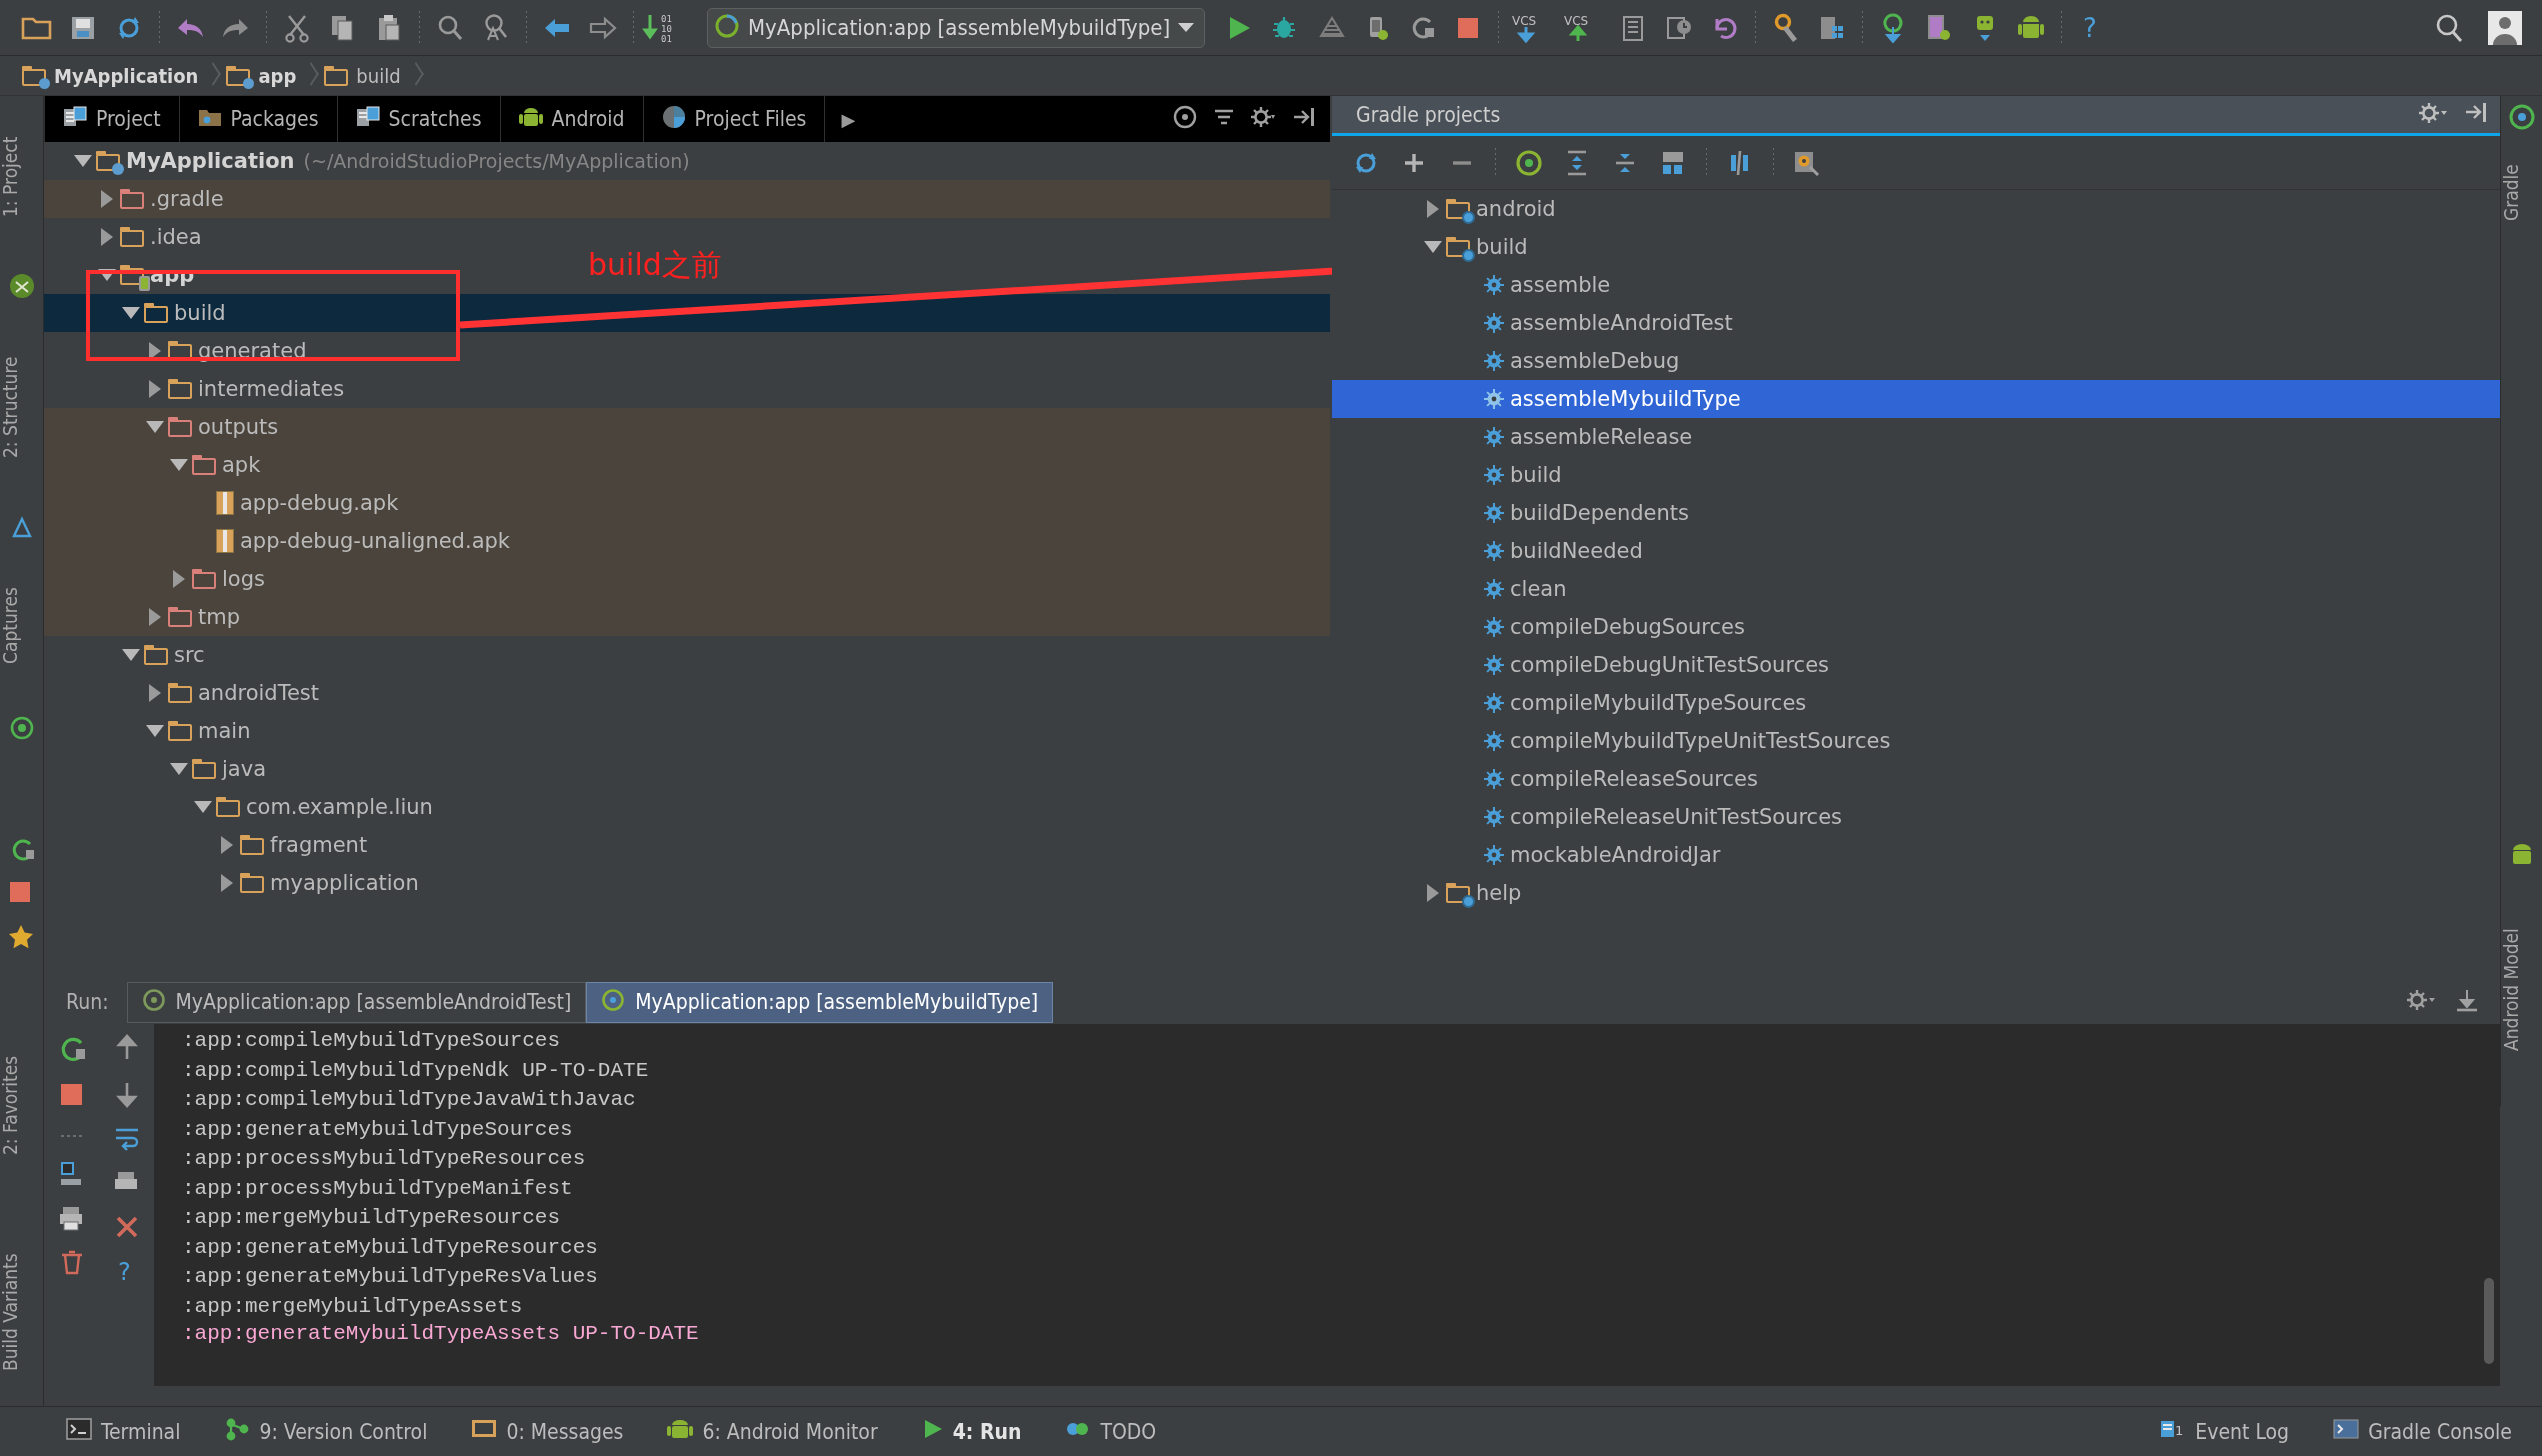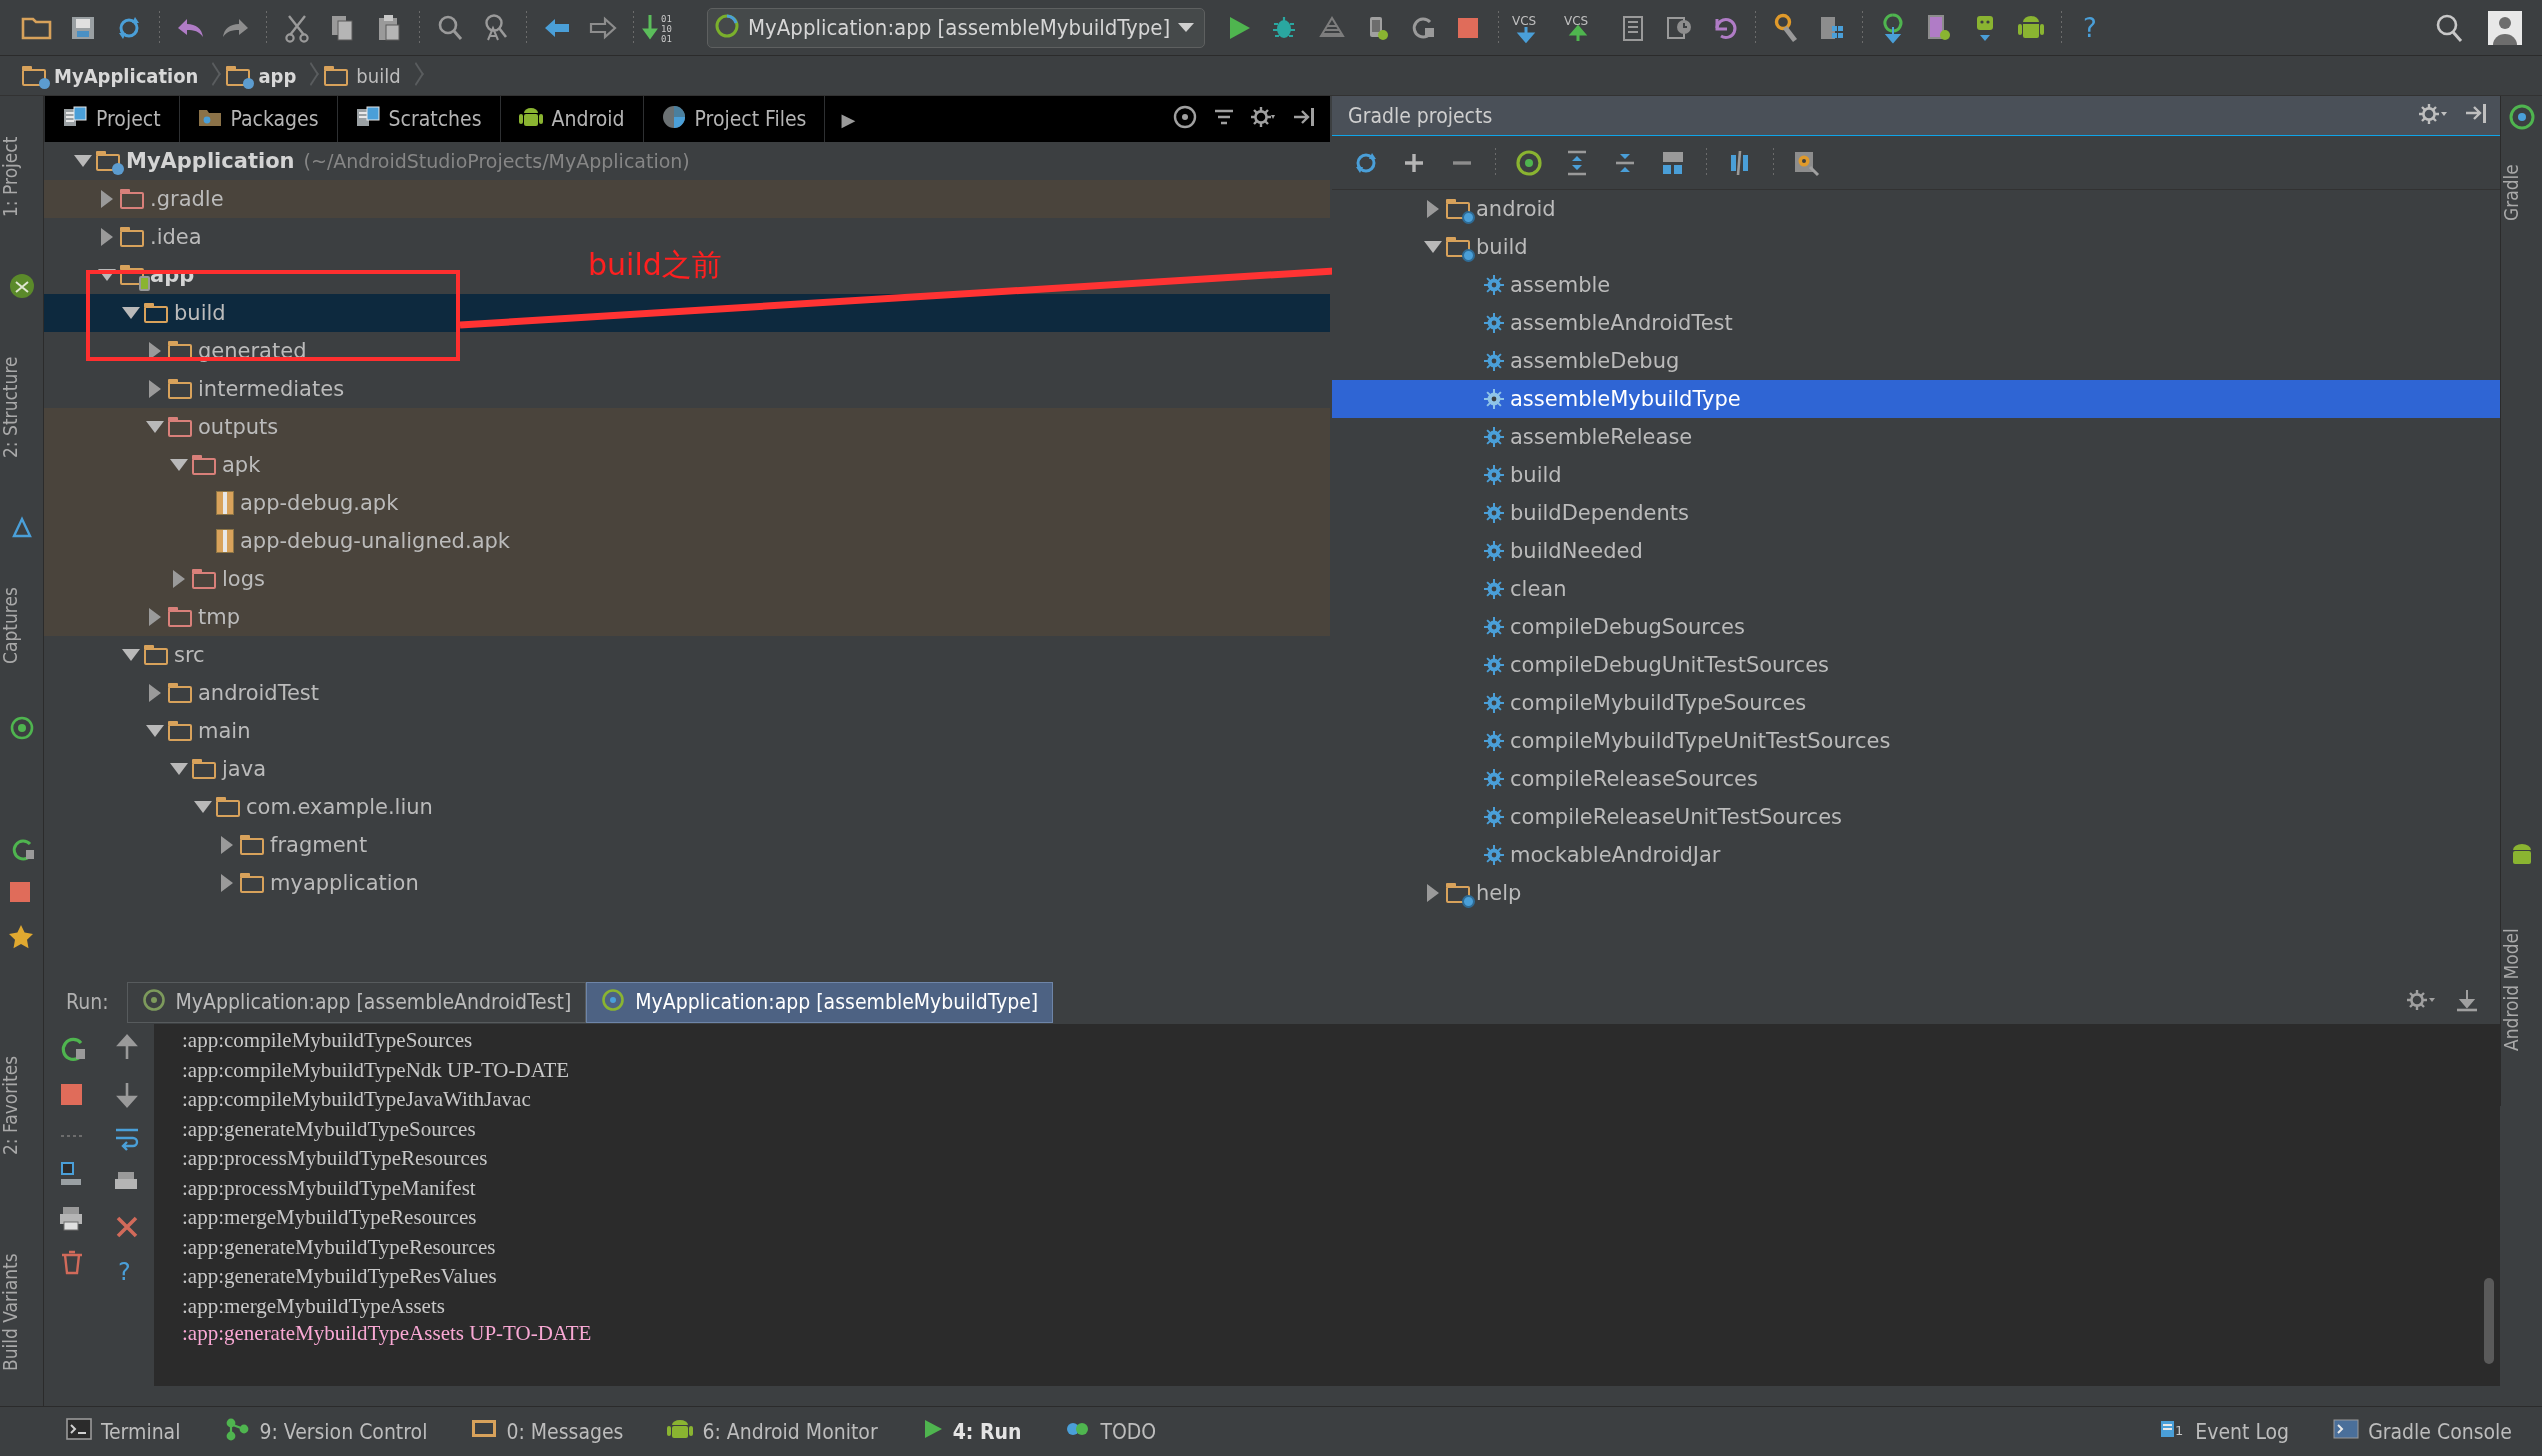--- a/index.html
+++ b/index.html
@@ -128,21 +128,21 @@
     font-family: "DejaVu Sans","Liberation Sans",sans-serif; white-space: nowrap;
   }
   #arrow-svg { position: absolute; left: 440px; top: 240px; width: 1110px; height: 110px; pointer-events:none; }
 
   
   #gradle-panel {
     position: absolute; left: 1332px; top: 96px; width: 1168px; height: 904px; background: #3c3f41;
   }
   #gradle-header {
     height: 40px; background: #4a5058; display: flex; align-items: center;
-    padding: 0 12px 0 16px; border-bottom: 1px solid #0ea5e9;
+    padding: 0 12px 0 24px; border-bottom: 3px solid #0ea5e9;
   }
   #gradle-header .gtitle { font-size: 21px; color: #cfcfcf;
      font-family: "DejaVu Sans Condensed","Liberation Sans",sans-serif; }
   #gradle-header .gright { margin-left: auto; display:flex; align-items:center; gap: 16px; }
   #gradle-toolbar {
     height: 54px; background: #3c3f41; display: flex; align-items: center;
     padding-left: 12px; gap: 4px; border-bottom: 1px solid #323232;
   }
   .gbtn { width: 44px; height: 44px; display: flex; align-items: center; justify-content: center; }
   .gsep { width:1px;height:30px;margin:0 7px;
@@ -162,21 +162,21 @@
     color:#bcbcbc; border:1px solid transparent;
     font-family: "DejaVu Sans Condensed","Liberation Sans",sans-serif; }
   .rtab.inactive { border-color:#575b5d; }
   .rtab.active { background:#4d6283; border-color:#6e85a8; color:#ffffff; }
   #run-tabs .rright { margin-left:auto; display:flex; align-items:center; gap:18px; padding-right: 20px;}
   #run-body { position:absolute; left:0; top:44px; width:2456px; height:362px; display:flex; }
   #run-side { width: 110px; background:#3c3f41; display:flex; }
   .run-col { width:55px; display:flex; flex-direction:column; align-items:center; padding-top:10px; gap:14px;}
   #console {
     flex:1; background:#2b2b2b; padding: 2px 16px 0 28px; overflow:hidden; position:relative;
-    font-family: Liberation Serif, serif;
+    font-family: Liberation Mono, monospace;
     font-size: 21px; color: #c8c8c8; line-height: 29.5px;
   }
   #console .cl { white-space: pre; }
   #console .cl.clip { color:#f9a8d4; position:relative; top:-2px; }
   #console-scroll { position:absolute; right:6px; top:4px; width:10px; height:340px; }
   #console-scroll .thumb { position:absolute; right:0; top:250px; width:10px; height:86px; background:#5a5a5a; border-radius:5px;}
 
   
   #statusbar {
     position: absolute; left: 0; top: 1406px; width: 2542px; height: 50px;

